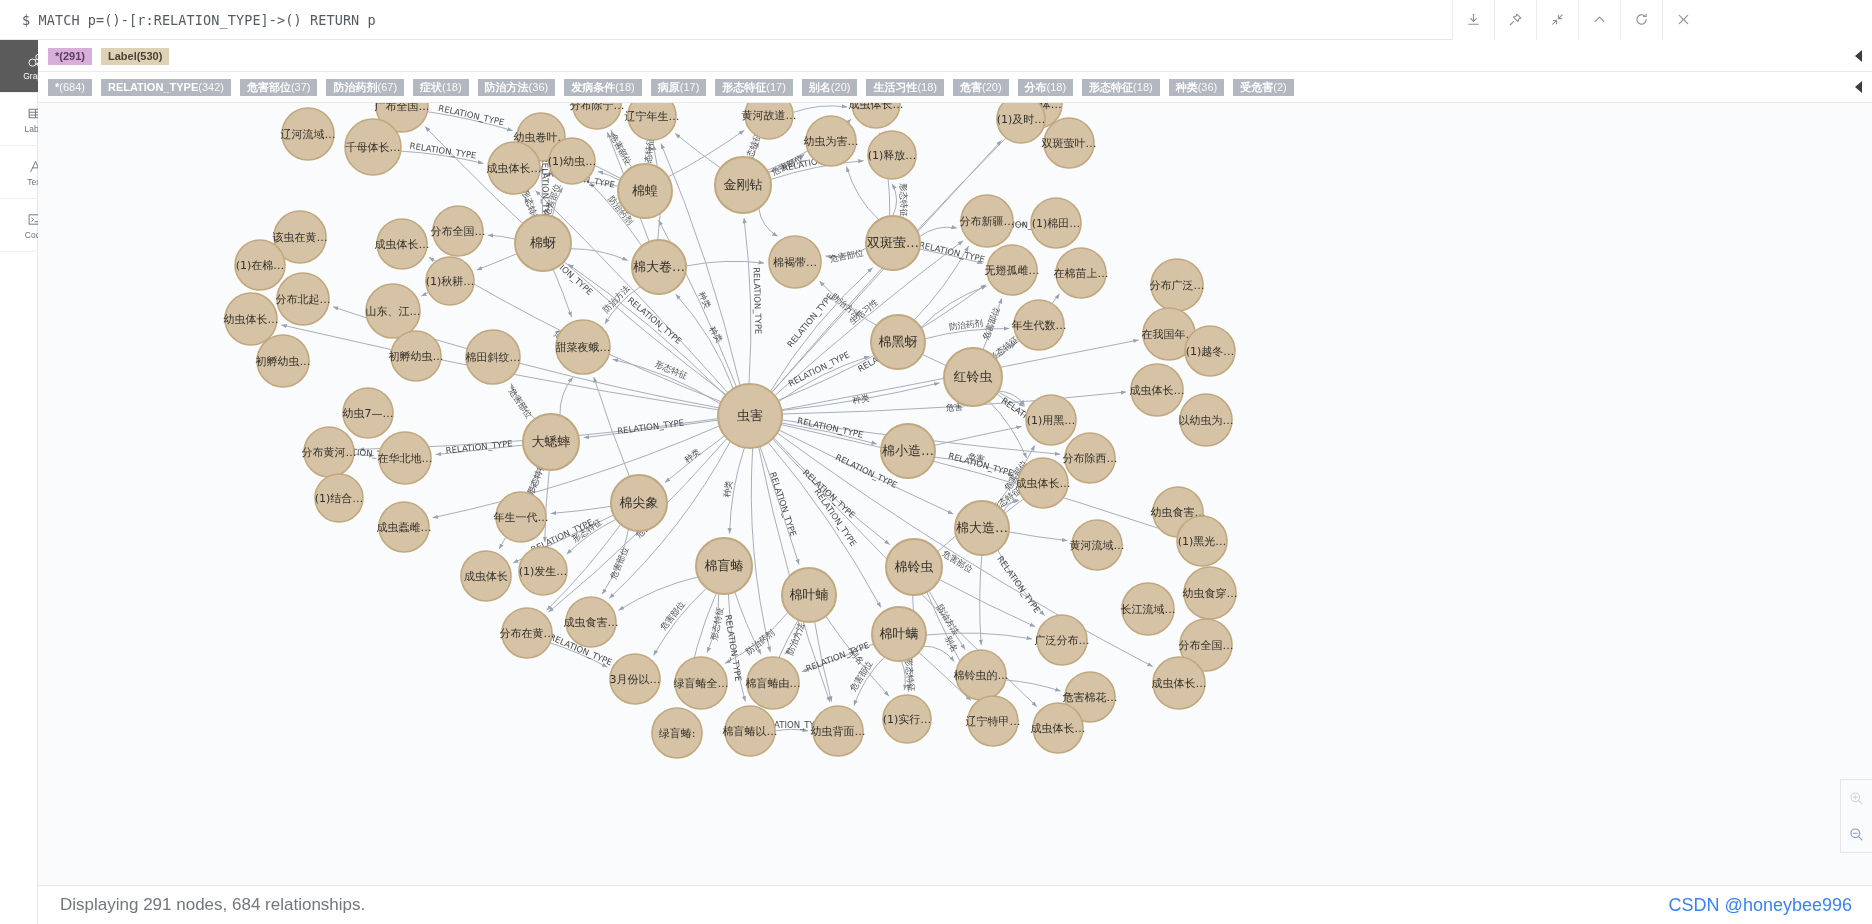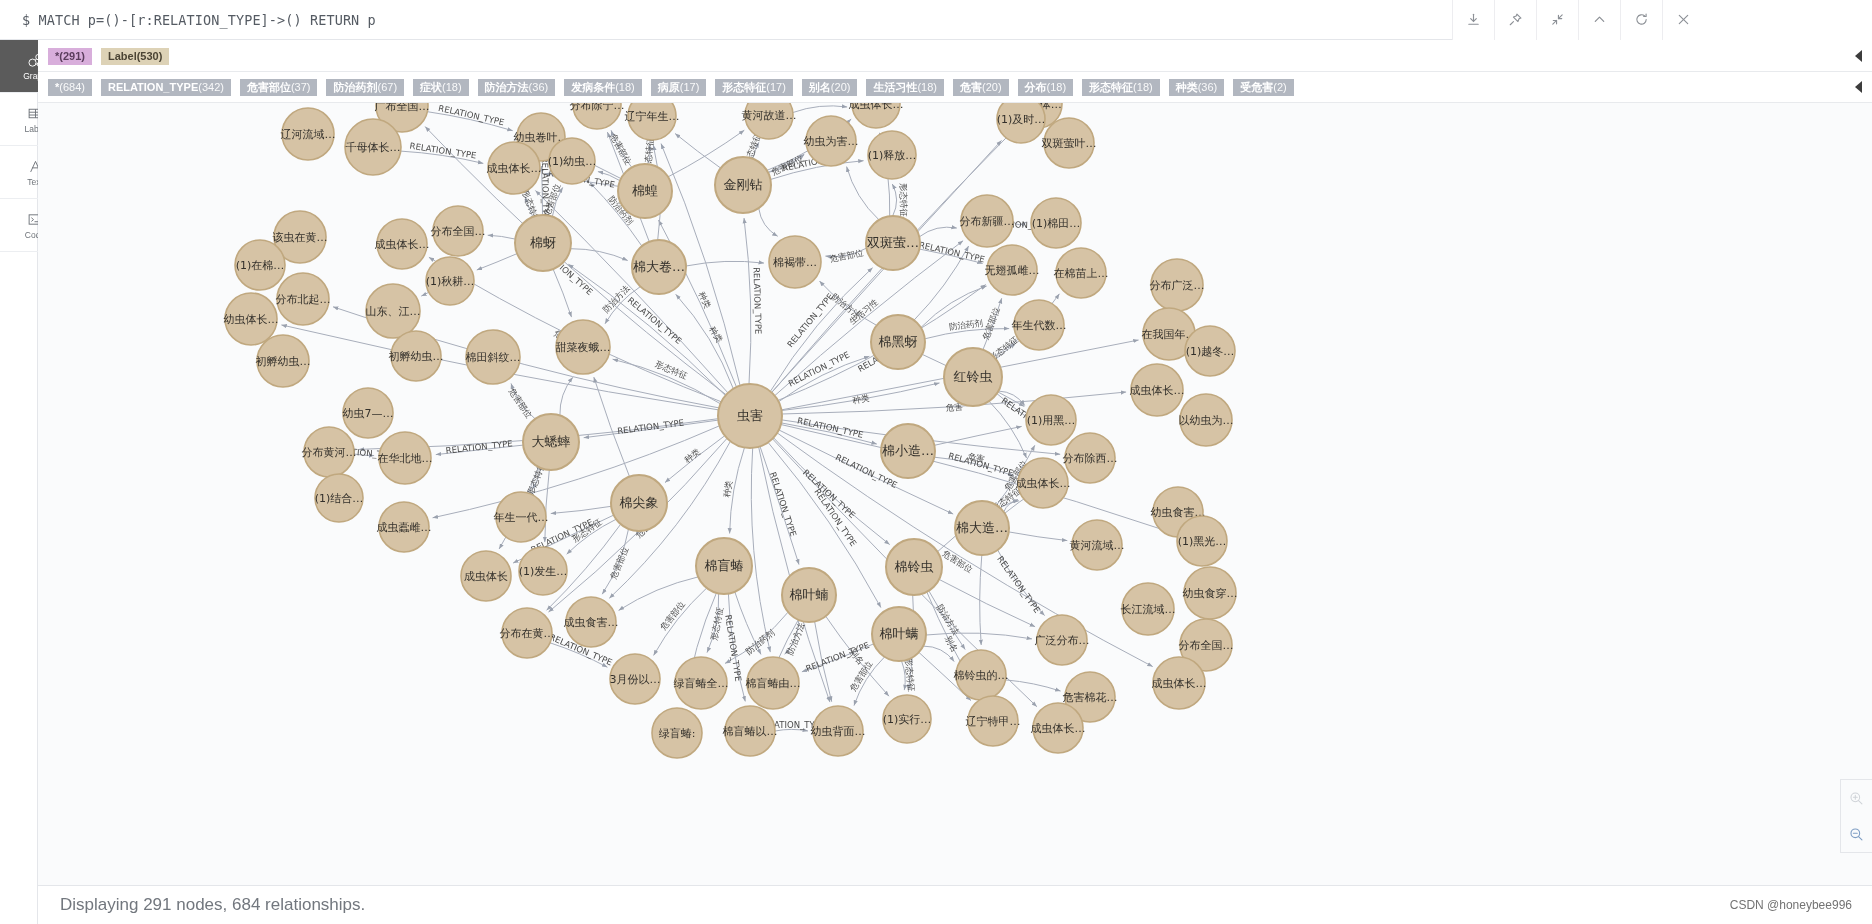--- a/index.html
+++ b/index.html
@@ -138,21 +138,21 @@
     width: 1834px; height: 39px;
     background: #ffffff;
     border-top: 1px solid #e4e6ea;
     display: flex; align-items: center;
   }
   .status-text {
     margin-left: 22px; font-size: 17px; color: #72777e;
   }
   .watermark {
     margin-left: auto; margin-right: 20px;
-    font-size: 12px; color: #737373;
+    font-size: 18px; color: #3b82f6;
   }
 </style>
 </head>
 <body>
 
 <div id="app">
 
   <div class="query-bar">
     <div class="query-text">
       <span>$</span>

